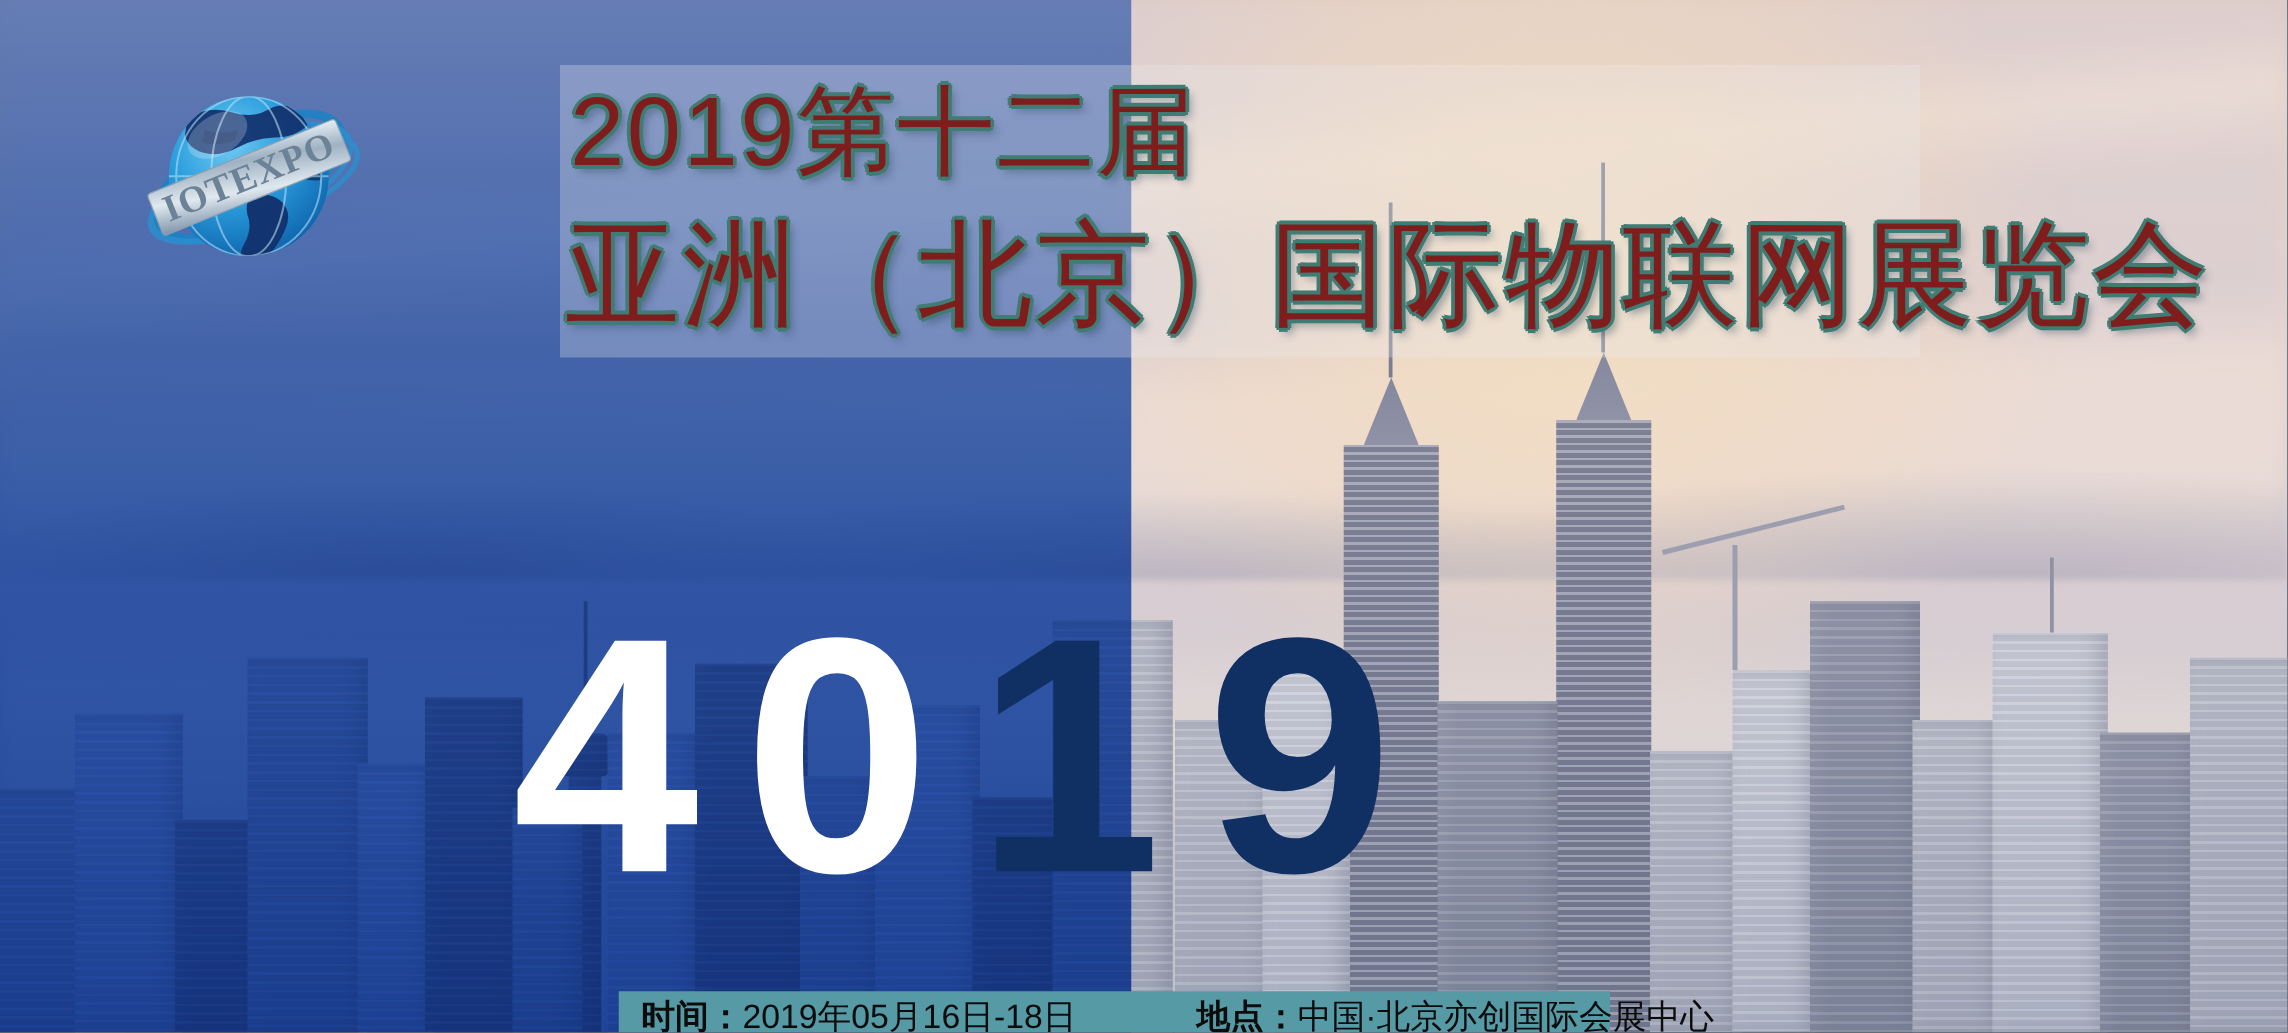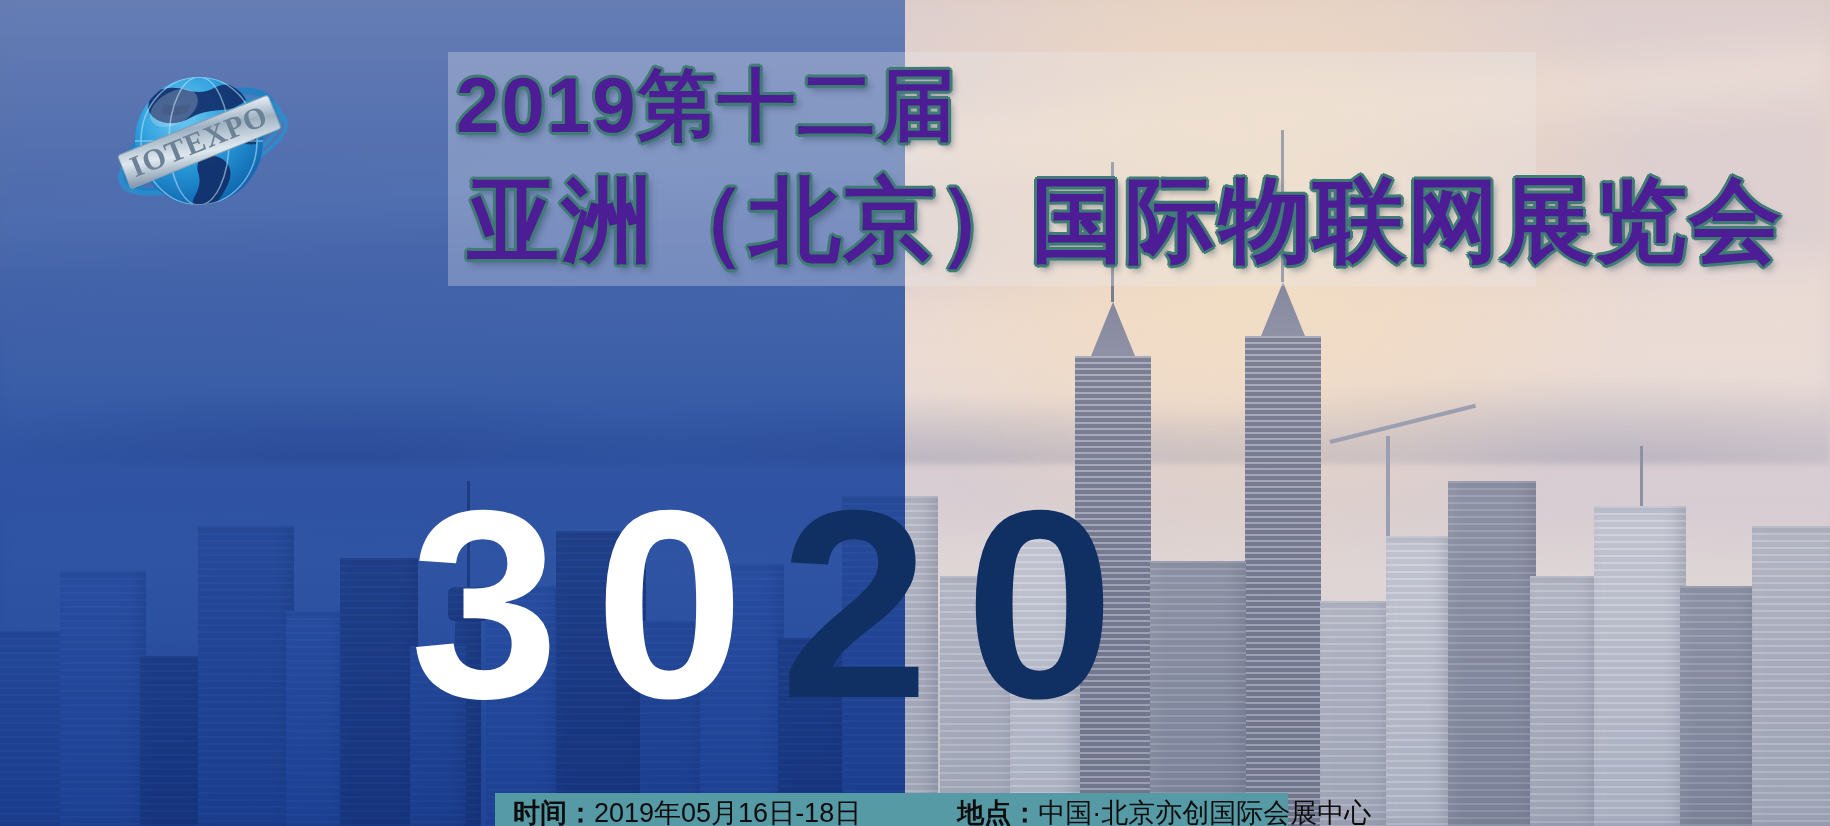--- a/index.html
+++ b/index.html
@@ -95,31 +95,31 @@
   
   .logo{ position:absolute; left:104px; top:46px; width:190px; height:190px; }
 
   
   .title-panel{
     position:absolute; left:448px; top:52px; width:1088px; height:234px;
     background:rgba(236,236,238,.30);
   }
   .title-zh1, .title-zh2{
     position:absolute; left:0; width:100%;
-    color:#4c1d95;
-    font-weight:700;
+    color:#7f1d1d;
+    font-weight:400;
     letter-spacing:2px;
     white-space:nowrap;
     text-shadow:
       -2px -2px 0 #3f7d74, 2px -2px 0 #3f7d74, -2px 2px 0 #3f7d74, 2px 2px 0 #3f7d74,
       -3px 0 0 #3f7d74, 3px 0 0 #3f7d74, 0 -3px 0 #3f7d74, 0 3px 0 #3f7d74,
       4px 5px 7px rgba(30,60,80,.45);
   }
   .title-zh1{ top:6px; padding-left:8px; font-size:78px; line-height:94px; }
-  .title-zh2{ top:112px; padding-left:19px; font-size:92px; line-height:112px; }
+  .title-zh2{ top:112px; padding-left:4px; font-size:92px; line-height:112px; }
 
   .title-en{
     position:absolute; left:452px; top:298px;
     font-size:33px; font-weight:700; letter-spacing:.2px;
     color:#0d1f4f; white-space:nowrap;
     text-shadow:0 1px 0 rgba(255,255,255,.25);
   }
 
   
   .year{
@@ -254,21 +254,21 @@
       </g>
     </svg>
   </div>
 
   <div class="title-panel">
     <div class="title-zh1">2019第十二届</div>
     <div class="title-zh2">亚洲（北京）国际物联网展览会</div>
   </div>
 
   <div class="year">
-    <span class="w">30</span><span class="b">20</span>
+    <span class="w">40</span><span class="b">19</span>
   </div>
 
   <div class="infobar">
     <div class="seg seg-time">
       <span class="k">时间：</span>
       <span class="v">2019年05月16日-18日</span>
     </div>
     <div class="seg seg-place">
       <span class="k">地点：</span>
       <span class="v">中国·北京亦创国际会展中心</span>

